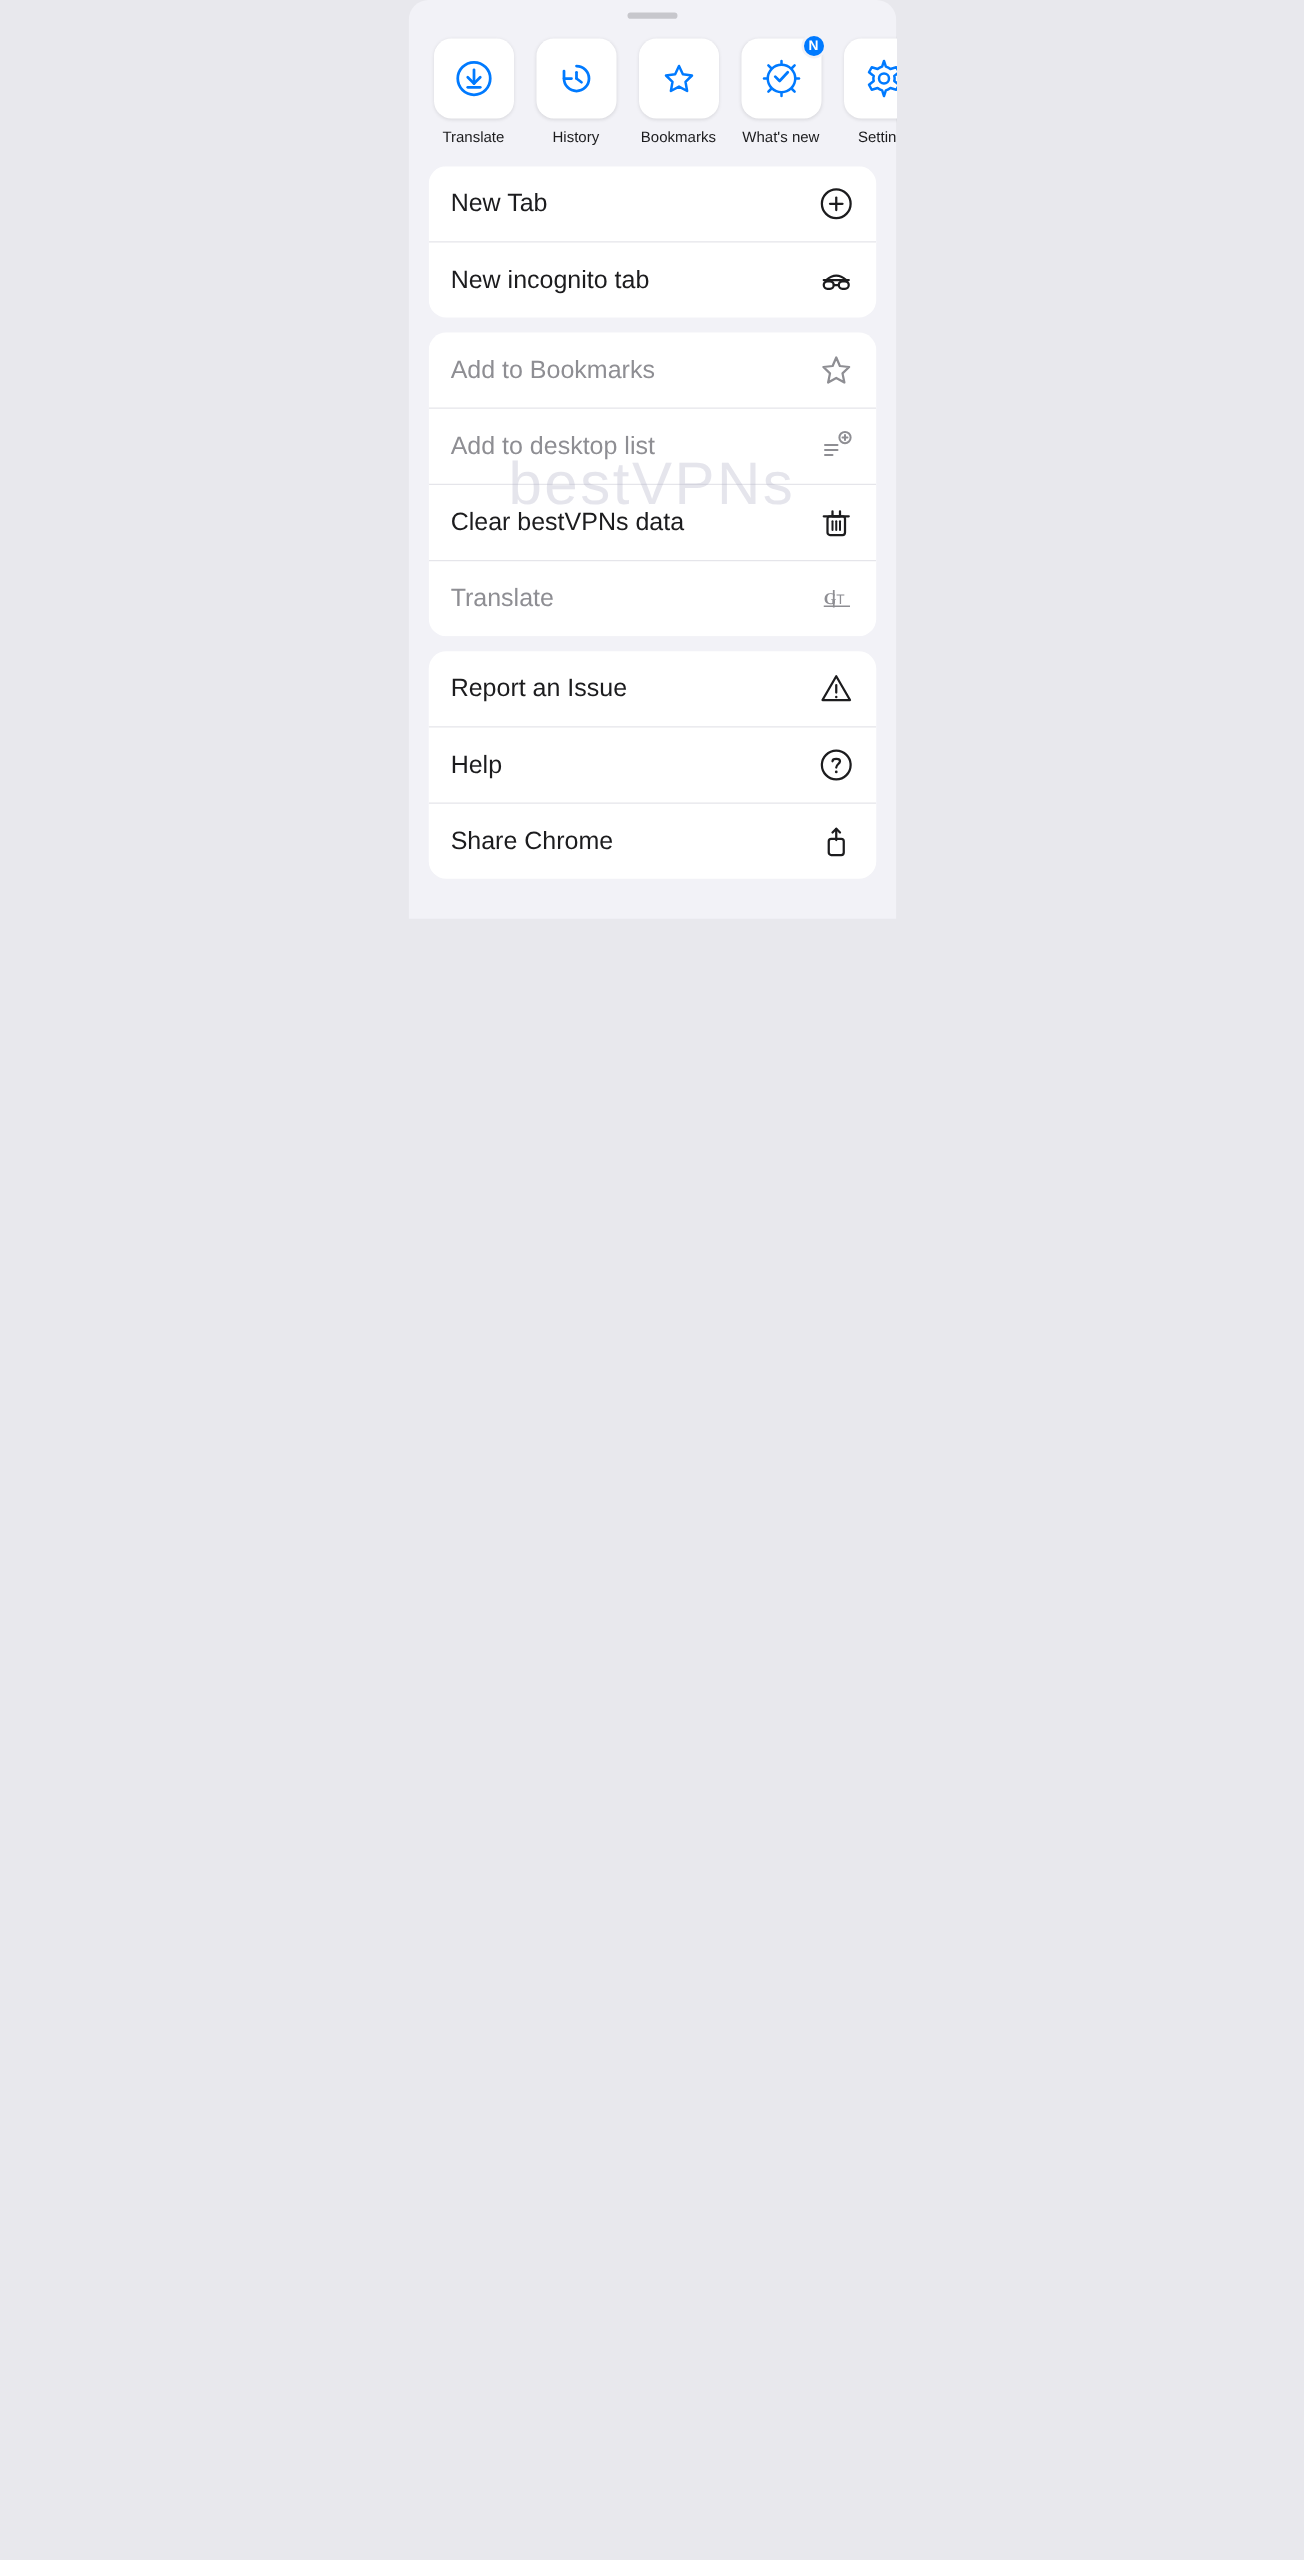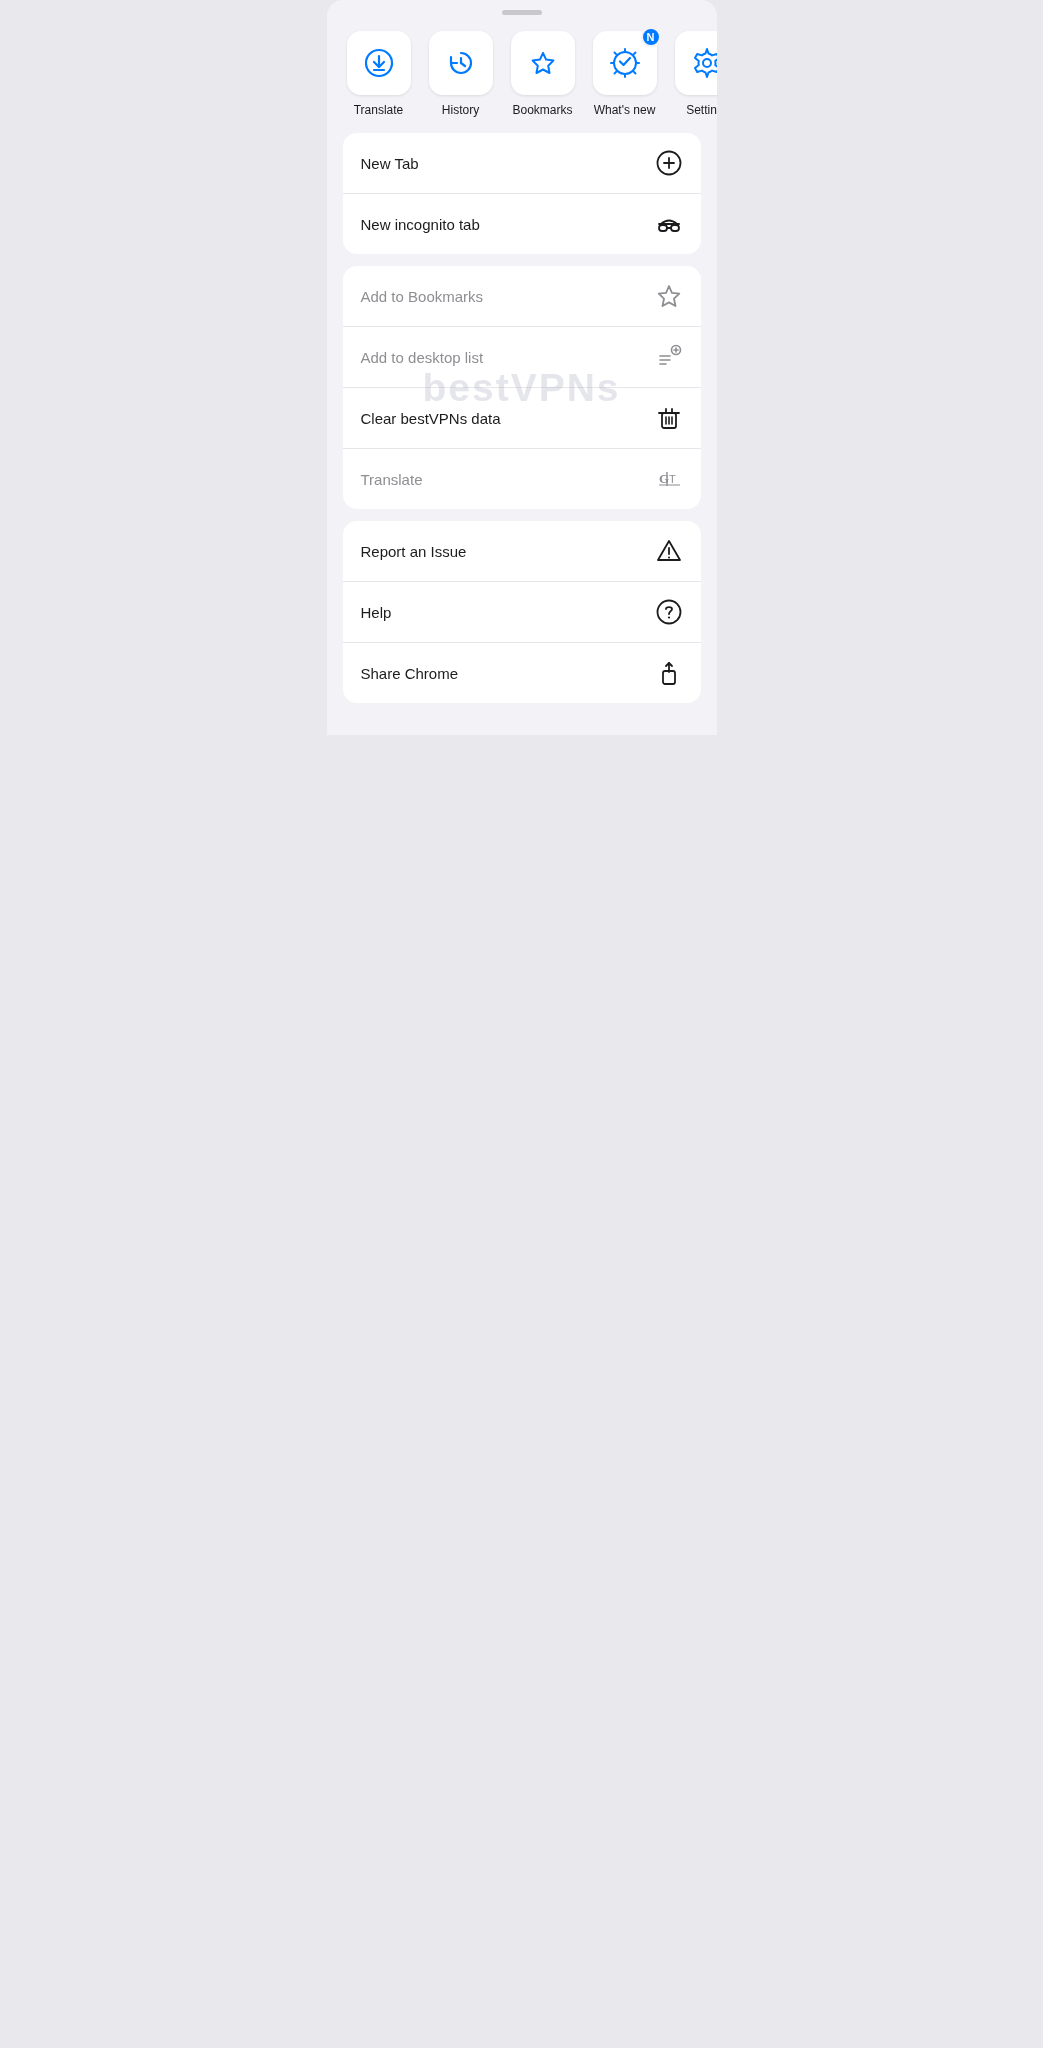--- a/index.html
+++ b/index.html
@@ -111,21 +111,21 @@
       border-bottom: 0.5px solid #e5e5ea;
       cursor: pointer;
     }
 
     .menu-item:last-child {
       border-bottom: none;
       text-align: center;
     }
 
     .menu-item-text {
-      font-size: 15px;
+      font-size: 20px;
       color: #1c1c1e;
       font-weight: 400;
     }
 
     .menu-item-text.disabled {
       color: #8e8e93;
     }
 
     .menu-item-icon {
       width: 28px;
@@ -139,22 +139,22 @@
     .menu-item-icon.disabled {
       color: #8e8e93;
     }
 
     
     .watermark {
       position: absolute;
       top: 50%;
       left: 50%;
       transform: translate(-50%, -50%);
-      font-size: 39px;
-      font-weight: 700;
+      font-size: 48px;
+      font-weight: 400;
       color: rgba(180,180,200,0.35);
       letter-spacing: 2px;
       pointer-events: none;
       white-space: nowrap;
     }
 
     .section-with-watermark {
       position: relative;
     }
   </style>

